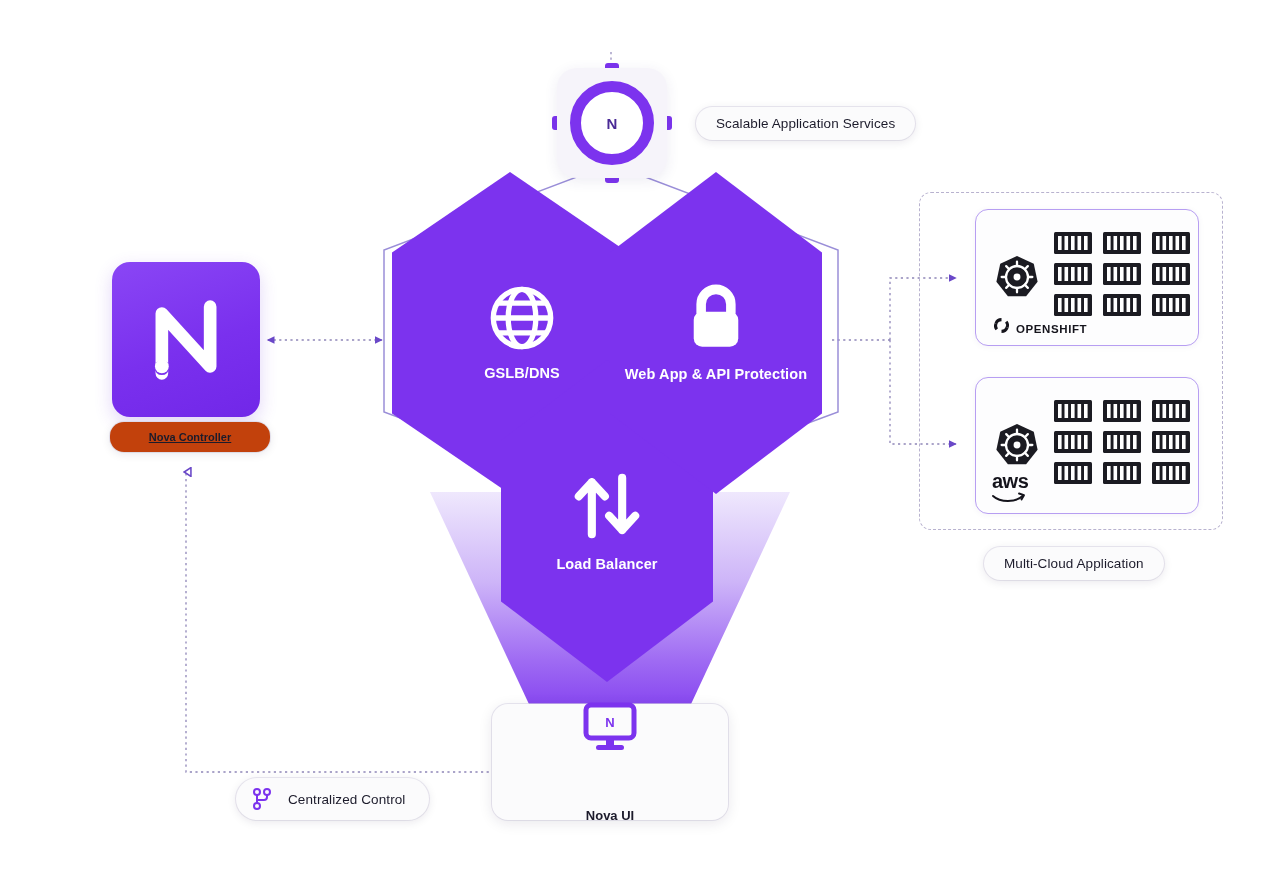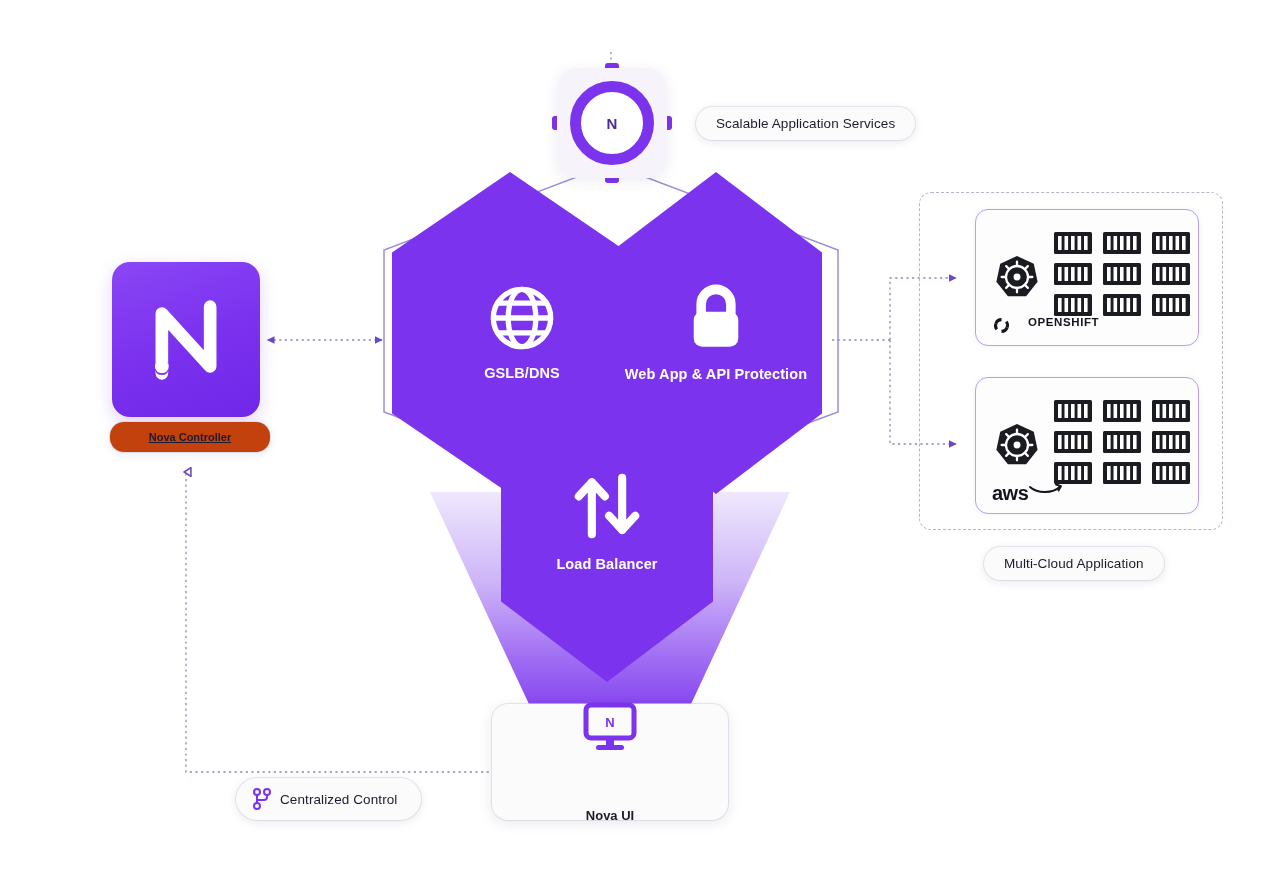--- a/index.html
+++ b/index.html
@@ -92,21 +92,21 @@
     box-shadow:0 1px 6px rgba(60,40,120,.05);
   }
   #panel-openshift{top:16px;}
   #panel-aws{top:184px;}
   .k8s-helm{position:absolute;left:18px;top:44px;}
   .rack-grid{
     position:absolute;left:78px;top:22px;
     display:grid;grid-template-columns:repeat(3,38px);grid-template-rows:repeat(3,22px);
     gap:9px 11px;
   }
-  .cloud-logo{position:absolute;left:16px;bottom:10px;display:flex;align-items:flex-start;gap:17px;}
+  .cloud-logo{position:absolute;left:16px;bottom:10px;display:flex;align-items:flex-end;gap:5px;}
   .cloud-logo .cl-text{font-size:11.5px;font-weight:700;color:#15141c;letter-spacing:.6px;}
 
   
   #wires{position:absolute;left:0;top:0;width:1280px;height:875px;z-index:5;pointer-events:none;}
 </style>
 </head>
 <body>
 
 <div id="stage">
 
@@ -428,21 +428,21 @@
               <rect width="38" height="22" rx="1.5" fill="#1b1b22"></rect>
               <g fill="#fff">
                 <rect x="4" y="4" width="3.6" height="14"></rect>
                 <rect x="10.5" y="4" width="3.6" height="14"></rect>
                 <rect x="17" y="4" width="3.6" height="14"></rect>
                 <rect x="23.5" y="4" width="3.6" height="14"></rect>
                 <rect x="30" y="4" width="3.6" height="14"></rect>
               </g>
             </svg></span>
       </div>
-      <div class="cloud-logo" style="flex-direction:row;align-items:flex-start;gap:1px;">
+      <div class="cloud-logo" style="flex-direction:column;align-items:flex-start;gap:1px;">
         <span style="font-size:20px;font-weight:700;color:#15141c;letter-spacing:-.5px;line-height:1;">aws</span>
         <svg width="34" height="11" viewBox="0 0 34 11">
           <path d="M1 4 C8 10.5 24 11 31 3.5" fill="none" stroke="#15141c" stroke-width="1.9" stroke-linecap="round"></path>
           <path d="M27 1.5 L32 3.2 L29.5 7.5" fill="none" stroke="#15141c" stroke-width="1.9" stroke-linecap="round" stroke-linejoin="round"></path>
         </svg>
       </div>
     </div>
   </div>
 
   <div id="nova-card">
@@ -459,21 +459,21 @@
 
   <div class="pill" style="left:696px;top:107px;">
     <span>Scalable Application Services</span>
   </div>
 
   <div class="pill" style="left:984px;top:547px;">
     <span>Multi-Cloud Application</span>
   </div>
 
 
-  <div class="pill" style="left:236px;top:778px;padding:9px 24px 9px 16px;gap:8px;">
+  <div class="pill" style="left:236px;top:778px;padding:9px 24px 9px 16px;gap:16px;">
     <span class="glyph">
       <svg width="20" height="24" viewBox="0 0 20 24">
         <circle cx="5" cy="5" r="3" fill="none" stroke="#7c33ee" stroke-width="2"></circle>
         <circle cx="15" cy="5" r="3" fill="none" stroke="#7c33ee" stroke-width="2"></circle>
         <circle cx="5" cy="19" r="3" fill="none" stroke="#7c33ee" stroke-width="2"></circle>
         <path d="M5 8 V16" stroke="#7c33ee" stroke-width="2" stroke-linecap="round"></path>
         <path d="M15 8 V10 a3 3 0 0 1 -3 3 H5" fill="none" stroke="#7c33ee" stroke-width="2" stroke-linecap="round"></path>
       </svg>
     </span>
     <span>Centralized Control</span>

